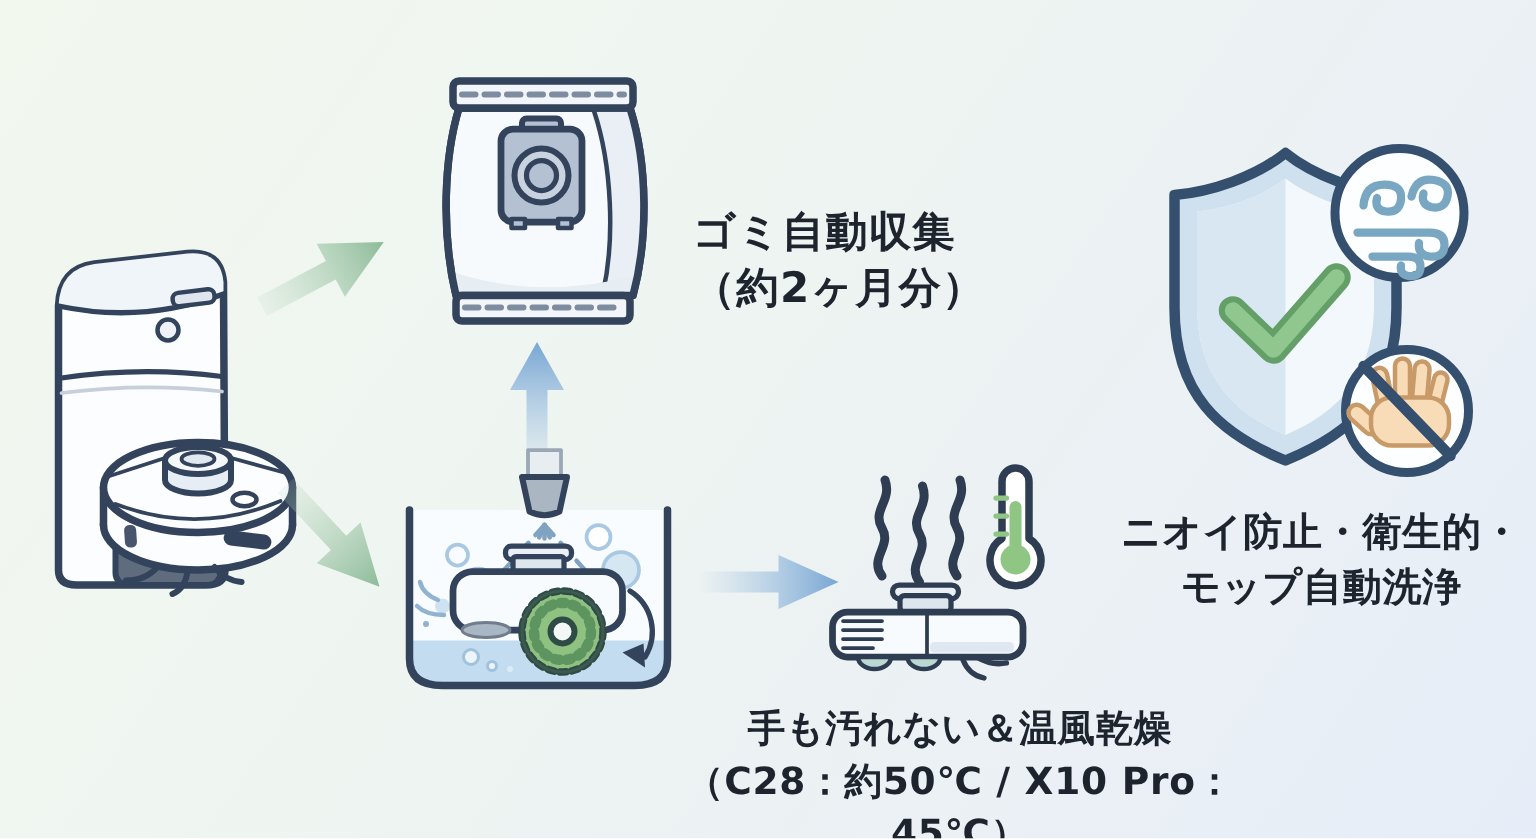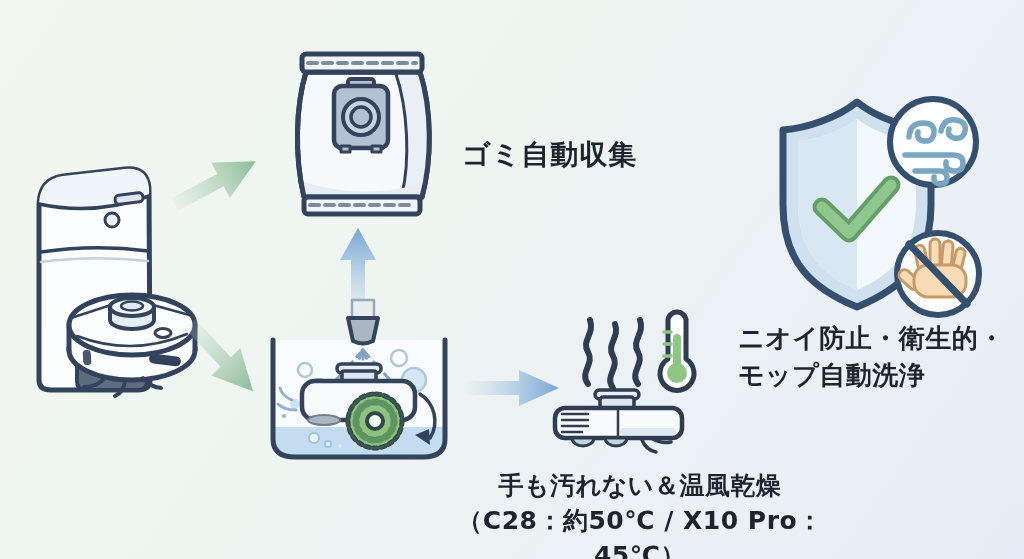--- a/index.html
+++ b/index.html
@@ -5,21 +5,21 @@
   html,body{margin:0;padding:0;}
   #stage{
     position:relative;width:1024px;height:559px;overflow:hidden;
     background:linear-gradient(125deg,#f2f8ee 0%,#eef4f1 45%,#e7edf8 100%);
     font-family:"DejaVu Sans","Liberation Sans",sans-serif;
   }
   .abs{position:absolute;}
   .caption{color:#1e242e;font-weight:700;}
   .cap-dust{left:462px;top:104px;font-size:28px;line-height:37px;text-align:left;letter-spacing:1px;margin-top:32px;}
   .cap-mop{left:420px;top:468px;width:440px;font-size:25px;line-height:35px;text-align:center;letter-spacing:.5px;}
-  .cap-shield{left:738px;top:320px;width:286px;font-size:26px;line-height:37px;text-align:left;letter-spacing:.5px;font-family:Liberation Serif, serif;}
+  .cap-shield{left:738px;top:336px;width:286px;font-size:26px;line-height:37px;text-align:center;letter-spacing:.5px;font-family:Liberation Serif, serif;}
   svg{display:block;}
 </style>
 </head>
 <body>
 
 <div id="stage">
 
   <svg class="abs" style="left:25px;top:152px;" width="200" height="256" viewBox="0 0 200 256" aria-hidden="true">
     <g stroke-linecap="round" stroke-linejoin="round">
 
@@ -92,20 +92,21 @@
       <rect x="44" y="36" width="54" height="62" rx="8" fill="#b4c1d2" stroke="#33435c" stroke-width="4.5"></rect>
       <circle cx="71" cy="67" r="18" fill="#c9d3e0" stroke="#33435c" stroke-width="4"></circle>
       <circle cx="71" cy="67" r="10" fill="#b4c1d2" stroke="#33435c" stroke-width="3.5"></circle>
       <rect x="51" y="96" width="9" height="6" fill="#b4c1d2" stroke="#33435c" stroke-width="3"></rect>
       <rect x="82" y="96" width="9" height="6" fill="#b4c1d2" stroke="#33435c" stroke-width="3"></rect>
     </g>
   </svg>
 
   <div class="abs caption cap-dust">
     <div>ゴミ自動収集</div>
+    <div>（約2ヶ月分）</div>
   </div>
 
   <svg class="abs" style="left:338px;top:226px;" width="40" height="96" viewBox="0 0 40 96" aria-hidden="true">
     <defs>
         <linearGradient id="gBlueUp" x1="0" y1="1" x2="0" y2="0">
       <stop offset="0" stop-color="#9dc0e2" stop-opacity="0"></stop>
           <stop offset="1" stop-color="#78a6d4"></stop>
     </linearGradient>
       </defs>
     <polygon points="20,2 2,34 13,34 13,94 27,94 27,34 38,34" fill="url(#gBlueUp)"></polygon>

